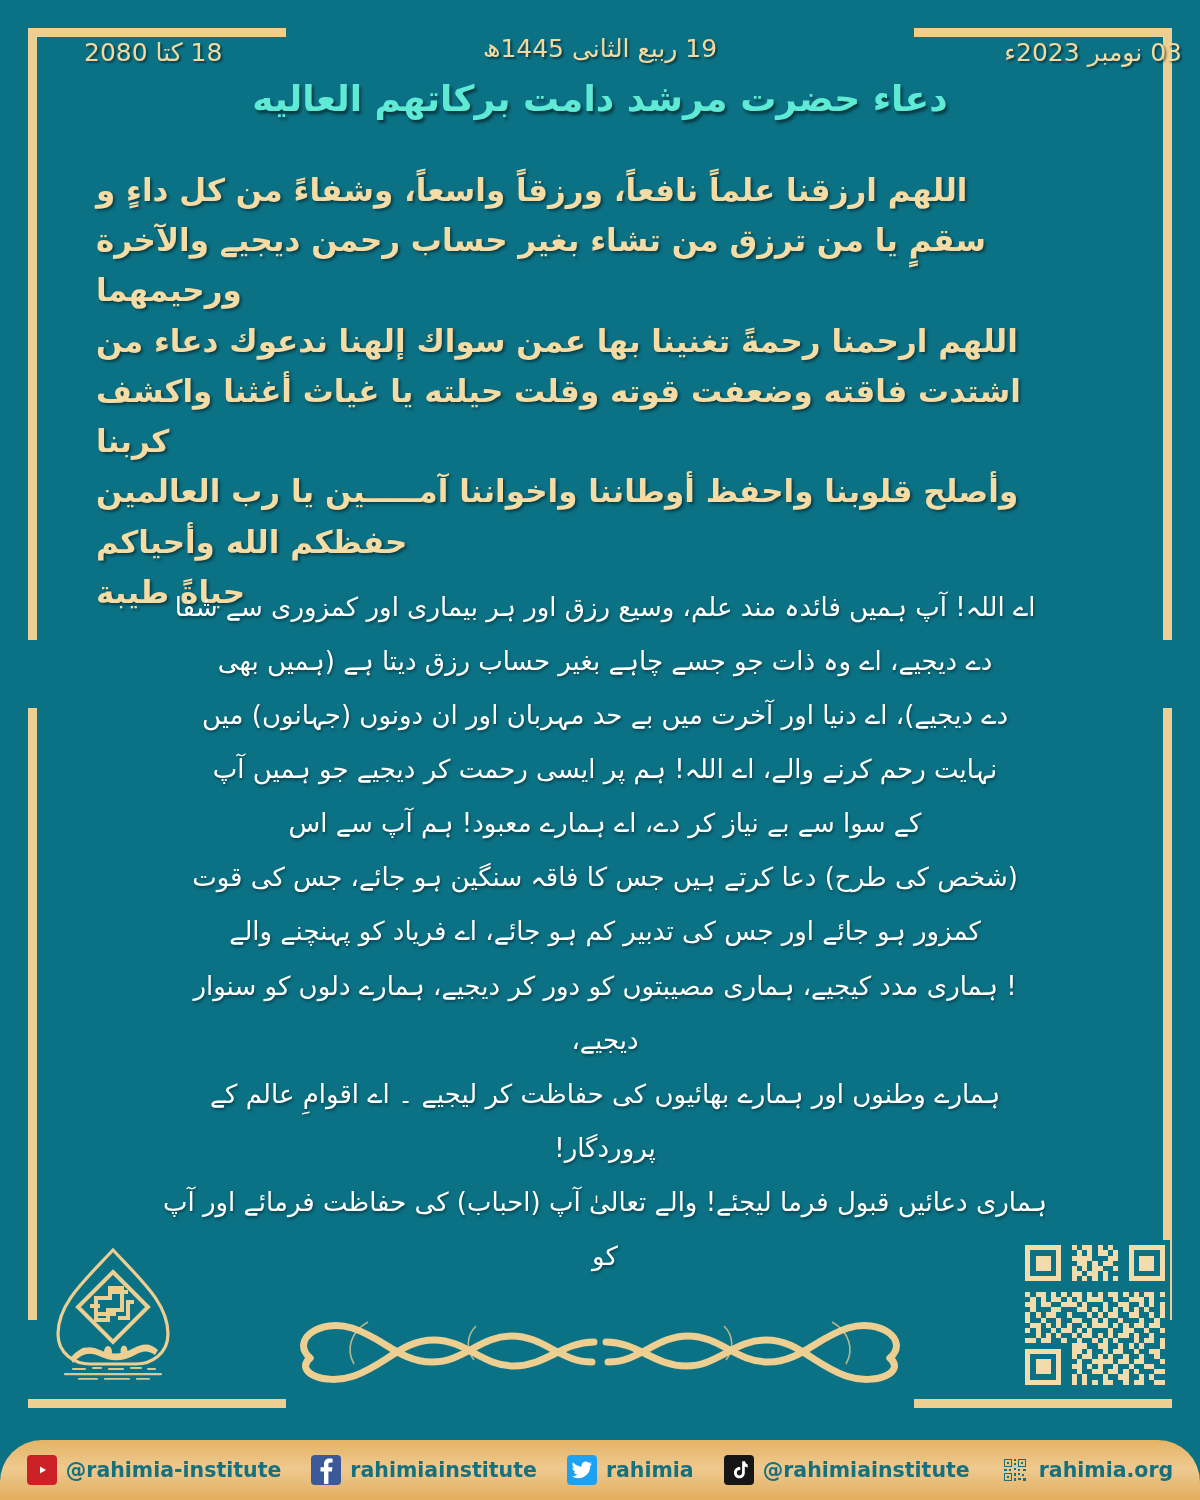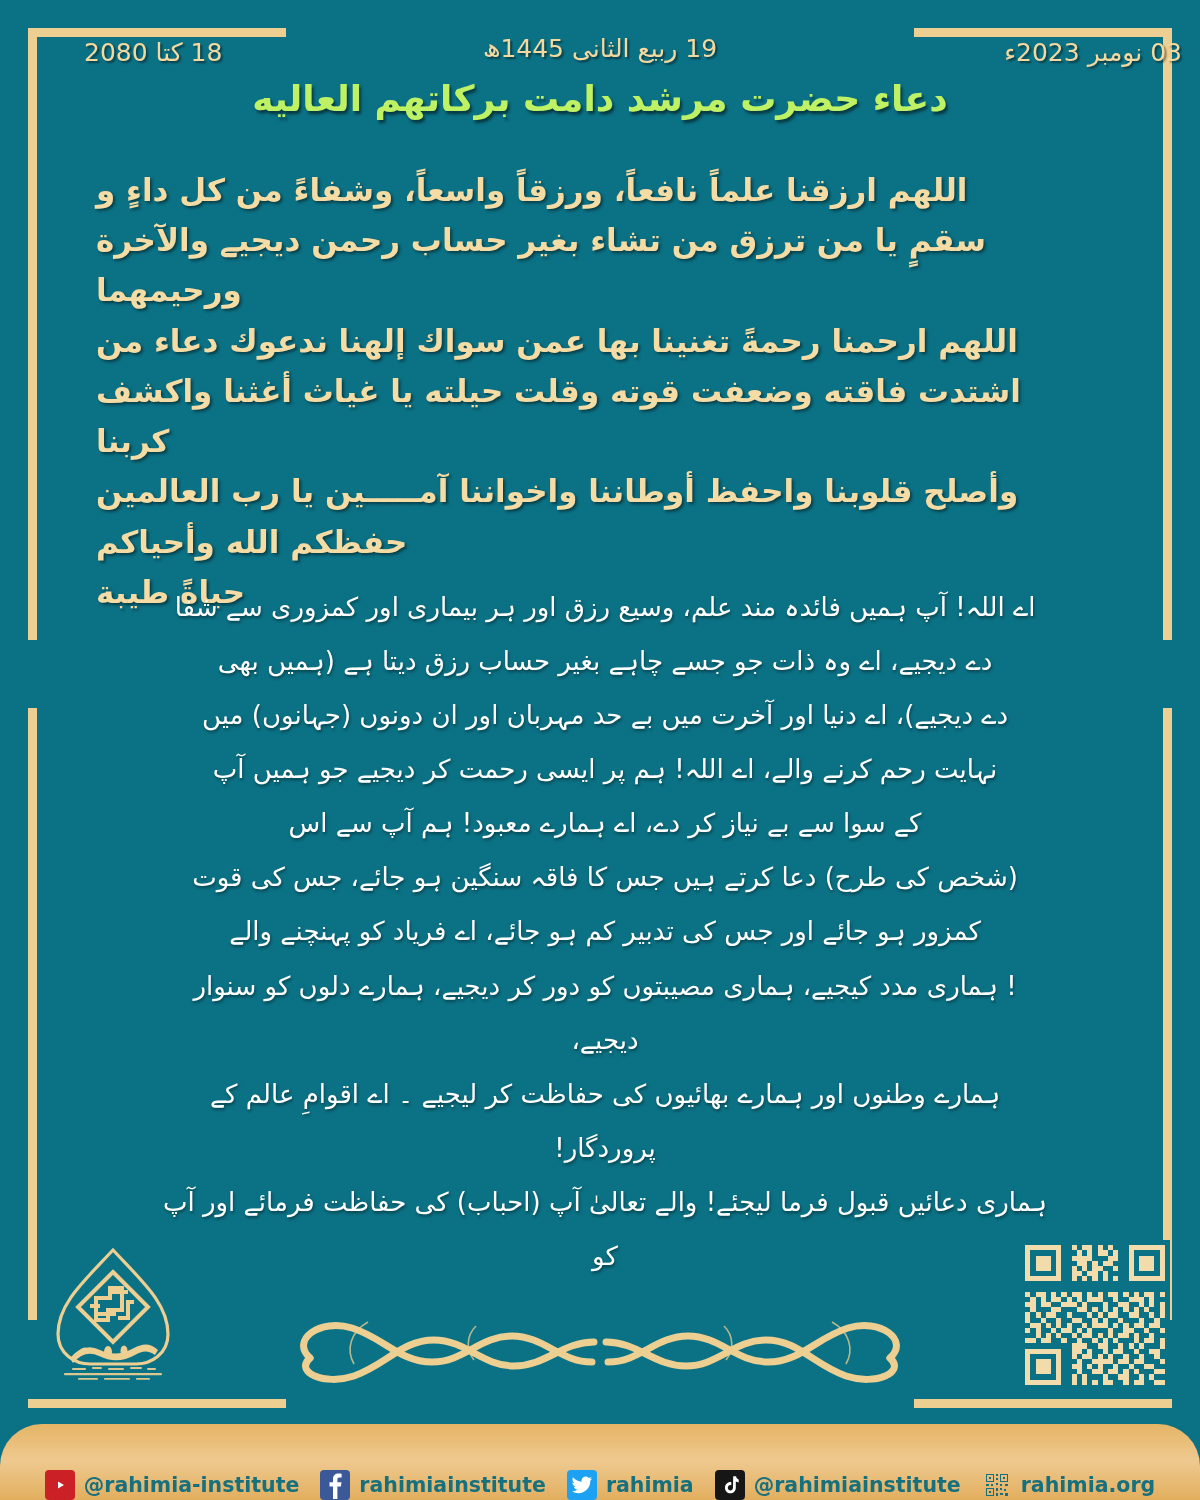--- a/index.html
+++ b/index.html
@@ -34,21 +34,21 @@
     direction:rtl;white-space:nowrap;
     text-shadow:2px 2px 2px rgba(0,0,0,.45);
   }
   .date-left{left:84px;top:16px;}
   .date-center{left:50%;transform:translateX(-50%);top:4px;margin-top:8px;}
   .date-right{right:18px;top:16px;}
 
   
   .title{
     position:absolute;left:0;right:0;top:78px;text-align:center;
-    color:#bef264;font-size:36px;font-weight:bold;direction:rtl;
+    color:#5eead4;font-size:36px;font-weight:bold;direction:rtl;
     font-family:"DejaVu Sans","Liberation Sans",sans-serif;
     text-shadow:2px 3px 3px rgba(0,0,0,.5);
     letter-spacing:.5px;
   }
 
   
   .arabic{
     position:absolute;left:96px;right:96px;top:165px;
     color:#f5dba4;direction:rtl;text-align:left;
     font-size:31px;line-height:1.62;font-weight:bold;
@@ -71,24 +71,24 @@
 
   
   .qr{position:absolute;right:30px;bottom:110px;width:150px;height:150px;}
   .qr svg{display:block;}
 
   
   .ornament{position:absolute;left:50%;transform:translateX(-50%);bottom:108px;width:640px;height:86px;}
 
   
   .footer{
-    position:absolute;left:0;right:0;bottom:0;height:76px;
+    position:absolute;left:0;right:0;bottom:0;height:60px;
     background:linear-gradient(180deg,#e5b465 0%,#eec98f 48%,#e2ae5e 100%);
     border-top-left-radius:42px;border-top-right-radius:42px;
-    display:flex;align-items:flex-end;justify-content:center;gap:21px;
+    display:flex;align-items:center;justify-content:center;gap:30px;
   }
   .fitem{display:flex;align-items:center;gap:9px;}
   .fbadge{
     width:30px;height:30px;border-radius:4px;display:flex;
     align-items:center;justify-content:center;flex:none;
   }
   .fbadge svg{display:block;}
   .flabel{
     color:#17707d;font-size:20.5px;font-weight:bold;white-space:nowrap;
     font-family:"DejaVu Sans","Liberation Sans",sans-serif;

